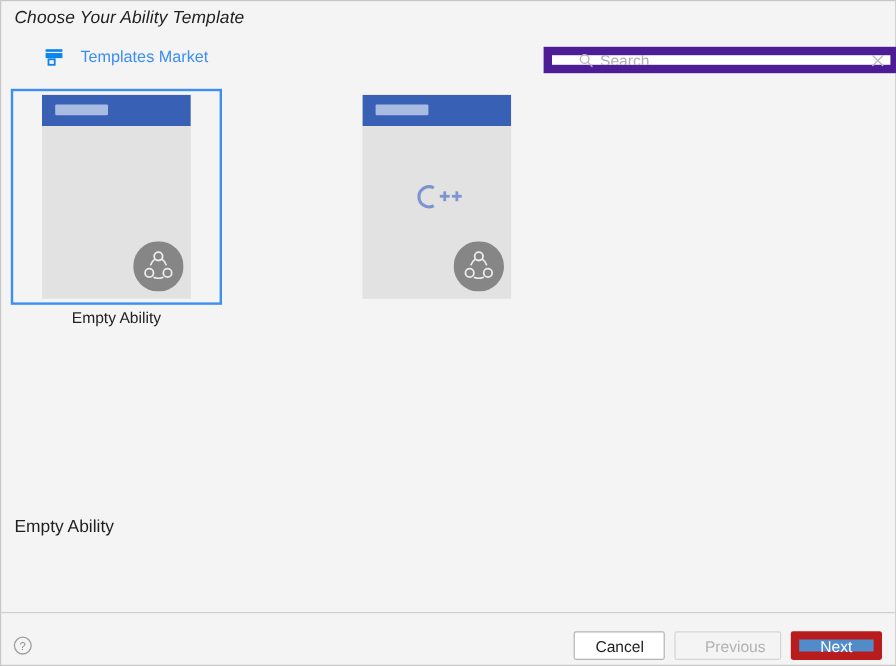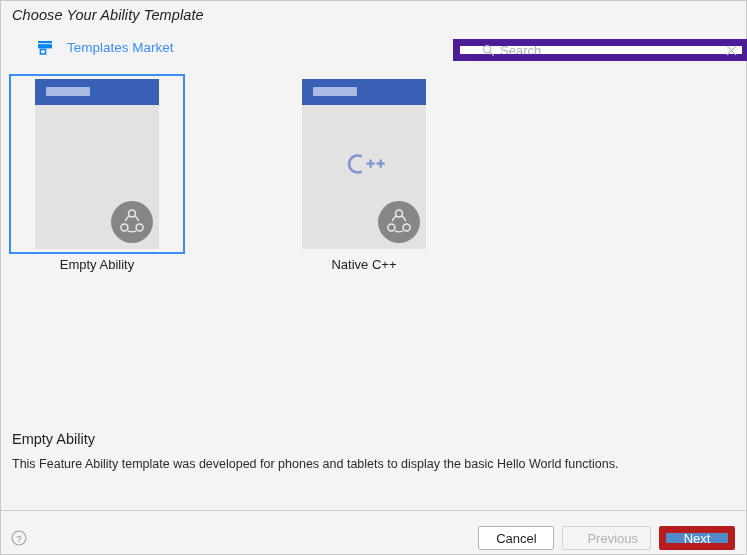--- a/index.html
+++ b/index.html
@@ -352,28 +352,26 @@
             <circle cx="21" cy="21" r="21" fill="#868686"></circle>
             <circle cx="21" cy="12.6" r="3.5" fill="none" stroke="#ececec" stroke-width="1.5"></circle>
             <circle cx="13.4" cy="26.4" r="3.5" fill="none" stroke="#ececec" stroke-width="1.5"></circle>
             <circle cx="28.6" cy="26.4" r="3.5" fill="none" stroke="#ececec" stroke-width="1.5"></circle>
             <path d="M 14.6 19.6 A 10.2 10.2 0 0 1 18.0 15.0" fill="none" stroke="#ececec" stroke-width="1.4" stroke-linecap="round"></path>
             <path d="M 24.0 15.0 A 10.2 10.2 0 0 1 27.4 19.6" fill="none" stroke="#ececec" stroke-width="1.4" stroke-linecap="round"></path>
             <path d="M 17.4 30.2 A 10.2 10.2 0 0 0 24.6 30.2" fill="none" stroke="#ececec" stroke-width="1.4" stroke-linecap="round"></path>
           </svg>
         </div>
       </div>
-      <div class="tpl-label">Native C++</div>
     </div>
 
   </div>
 
   <div class="desc">
     <h2 class="desc-title">Empty Ability</h2>
-    <p class="desc-body">This Feature Ability template was developed for phones and tablets to display the basic Hello World functions.</p>
   </div>
 
   <div class="footer-sep"></div>
 
   <div class="help-btn">
     <svg width="16" height="16" viewBox="0 0 16 16" xmlns="http://www.w3.org/2000/svg">
       <circle cx="8" cy="8" r="7" fill="none" stroke="#9e9e9e" stroke-width="1.1"></circle>
       <text x="8" y="11.6" text-anchor="middle" font-family="Liberation Sans, sans-serif" font-size="9.5" fill="#8d8d8d">?</text>
     </svg>
   </div>

